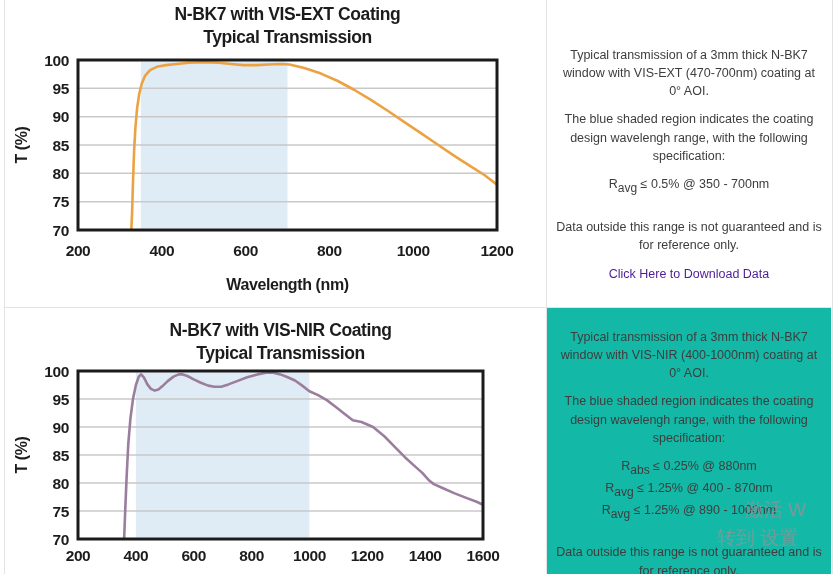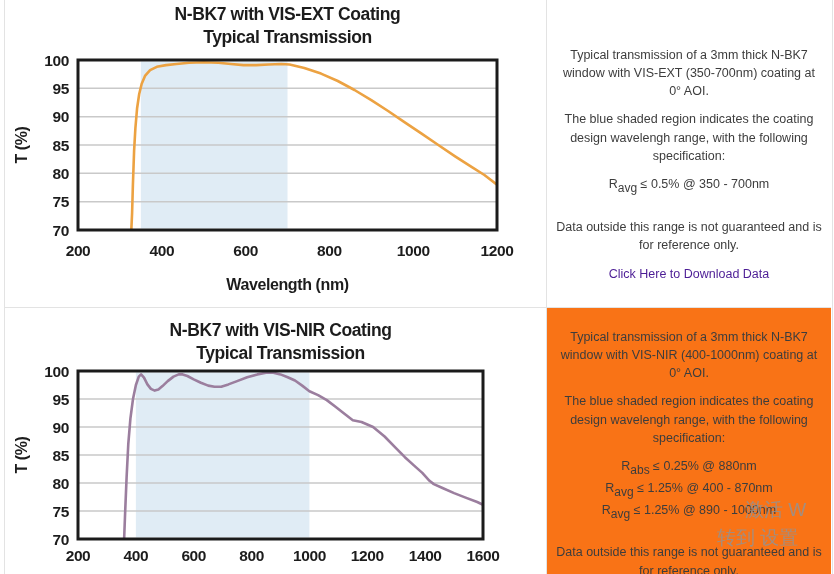--- a/index.html
+++ b/index.html
@@ -28,21 +28,21 @@
     border-left: 1px solid #e3e3e3;
     overflow: hidden;
     text-align: center;
     color: #3d3d3d;
     font-size: 12.5px;
     line-height: 1.45;
     padding: 0 9px;
     box-sizing: border-box;
   }
   .text-cell.first { padding-top: 46px; background: #ffffff; }
-  .text-cell.second { padding-top: 20px; background: #f97316; }
+  .text-cell.second { padding-top: 20px; background: #14b8a6; }
   .text-cell p { margin: 0 0 0 0; }
   .text-cell p + p { margin-top: 10px; }
   .spec-block { margin-top: 10px; }
   .spec-line { line-height: 1.45; }
   .spec-line sub { font-size: 12px; }
   .note { margin-top: 21px !important; }
   .dl-link {
     display: inline-block;
     margin-top: 11px;
     text-decoration: none;
@@ -102,21 +102,21 @@
         <text x="240.60000000000002" y="256" text-anchor="middle" font-size="15.5">600</text>
         <text x="324.4" y="256" text-anchor="middle" font-size="15.5">800</text>
         <text x="408.20000000000005" y="256" text-anchor="middle" font-size="15.5">1000</text>
         <text x="492" y="256" text-anchor="middle" font-size="15.5">1200</text>
         <text x="22" y="145" text-anchor="middle" font-size="16" transform="rotate(-90 22 145)">T (%)</text>
         <text x="282.5" y="290" text-anchor="middle" font-size="16">Wavelength (nm)</text>
       </svg>
   </div>
 
   <div class="text-cell first">
-    <p>Typical transmission of a 3mm thick N-BK7 window with VIS-EXT (350-700nm) coating at 0° AOI.</p>
+    <p>Typical transmission of a 3mm thick N-BK7 window with VIS-EXT (470-700nm) coating at 0° AOI.</p>
     <p>The blue shaded region indicates the coating design wavelengh range, with the following specification:</p>
     <div class="spec-block">
         <div class="spec-line"><span>R</span><sub>avg</sub><span> ≤ 0.5% @ 350 - 700nm</span></div>
       </div>
     <p class="note">Data outside this range is not guaranteed and is for reference only.</p>
     <a class="dl-link" href="#" style="color: #4c1d95;">Click Here to Download Data</a>
   </div>
 
   <div class="chart-cell row2">
     <svg id="chart-1" width="541" height="267" viewBox="0 0 541 267">

